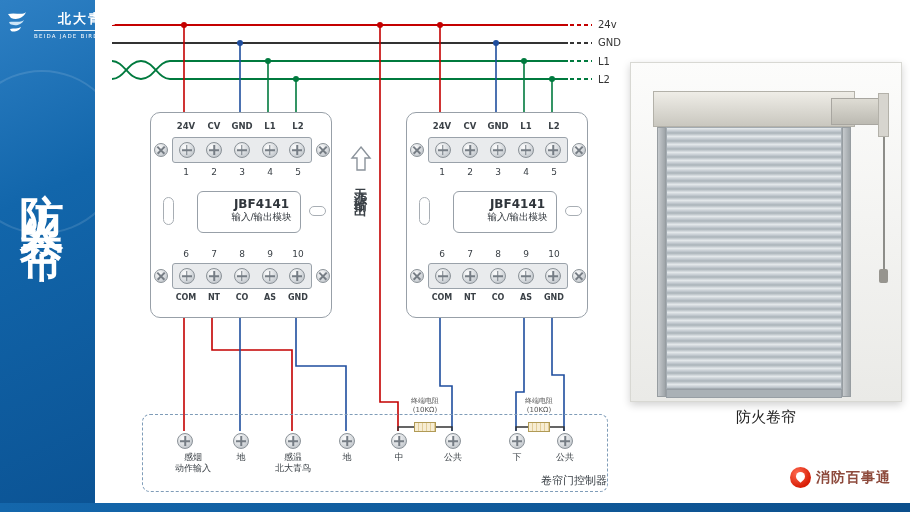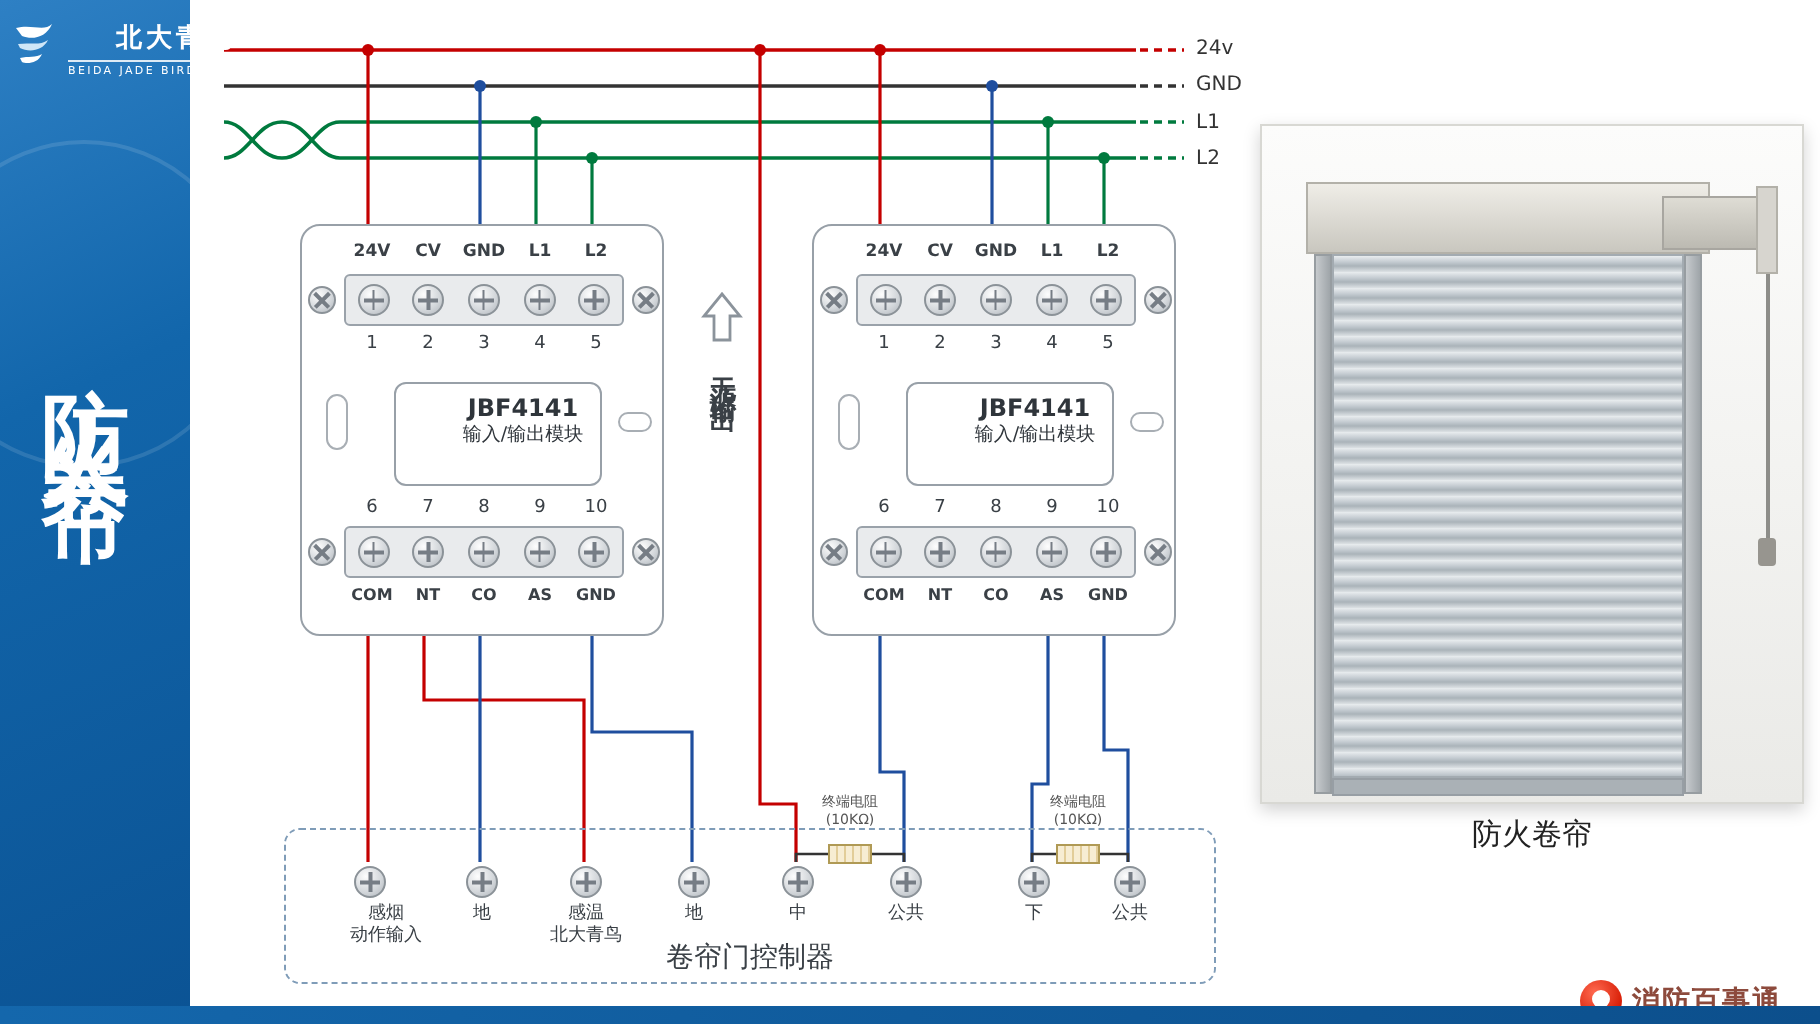--- a/index.html
+++ b/index.html
@@ -60,21 +60,21 @@
     border:1px solid #8b9298;
   }
   .screw::before,.screw::after { content:""; position:absolute; left:50%; top:50%; background:#767d85; }
   .screw::before { width:10px; height:1.5px; transform:translate(-50%,-50%); }
   .screw::after  { width:1.5px; height:10px; transform:translate(-50%,-50%); }
   .screw.x::before { transform:translate(-50%,-50%) rotate(45deg); }
   .screw.x::after  { transform:translate(-50%,-50%) rotate(45deg); }
   .corner { position:absolute; width:14px; height:14px; }
   .cl { left:3px; } .cr { left:165px; } .ct { top:30px; } .cb { top:156px; }
   .name-box {
-    position:absolute; left:46px; top:78px; width:104px; height:52px;
+    position:absolute; left:46px; top:78px; width:104px; height:42px;
     border:1.5px solid #98a0a8; border-radius:6px; text-align:center; background:#fff;padding-left:25px;
   }
   .m-name { font-size:12px; font-weight:bold; margin-top:5px; color:#2f353b; }
   .m-sub  { font-size:9.5px; color:#2f353b; }
   .oval { position:absolute; left:12px; top:84px; width:11px; height:28px; border:1px solid #a8aeb4; border-radius:7px; }
   .pill { position:absolute; left:158px; top:93px; width:17px; height:10px; border:1px solid #a8aeb4; border-radius:5px; }
 
   
   .passive {
     position:absolute; left:351px; top:178px; z-index:2; writing-mode:vertical-rl; text-orientation:upright;
@@ -85,21 +85,21 @@
   
   .controller {
     position:absolute; left:142px; top:414px; width:466px; height:78px; z-index:1;
     border:1.6px dashed #7f9cb8; border-radius:8px;
   }
   .cscrew { position:absolute; top:18px; }
   .c-label {
     position:absolute; top:37px; width:56px; text-align:center; font-size:9px;
     color:#3a4046; white-space:pre-line; line-height:1.25;
   }
-  .c-name { position:absolute; left:0; right:0; bottom:3px; text-align:center; font-size:14px; color:#3a4046; }
+  .c-name { position:absolute; left:0; right:0; bottom:3px; text-align:right; font-size:11px; color:#3a4046; }
 
   
   .resistor {
     position:absolute; top:422px; width:22px; height:10px; z-index:2;
     background:repeating-linear-gradient(90deg,#f7edd3 0 3px,#e2cd99 3px 4px);
     border:1px solid #b09a55;
   }
   .r1 { left:414px; } .r2 { left:528px; }
   .r-label { position:absolute; top:397px; width:70px; text-align:center; font-size:7px; color:#555; line-height:1.3; z-index:2; }
   .rl1 { left:390px; } .rl2 { left:504px; }
@@ -120,21 +120,21 @@
   .rail-l  { left:26px;  top:64px; width:9px; height:270px; background:linear-gradient(90deg,#c6cacd,#9fa5a9); border:1px solid #979da1; }
   .rail-r  { left:211px; top:64px; width:9px; height:270px; background:linear-gradient(90deg,#c6cacd,#9fa5a9); border:1px solid #979da1; }
   .curtain {
     left:35px; top:64px; width:176px; height:262px; border:1px solid #a3abb1;
     background:repeating-linear-gradient(180deg,#e9edef 0px,#c4cbd1 3px,#aab3b9 5px,#dde2e5 8px);
   }
   .curtain-bottom { left:35px; top:326px; width:176px; height:9px; background:#aab1b6; border:1px solid #979ea4; }
   .photo-caption { position:absolute; left:630px; top:408px; width:272px; text-align:center; font-size:15px; color:#222; z-index:2; }
 
   
-  .footer-logo { position:absolute; left:790px; top:467px; display:flex; align-items:center; gap:5px; z-index:2;margin-top:23px; }
+  .footer-logo { position:absolute; left:790px; top:467px; display:flex; align-items:center; gap:5px; z-index:2; }
   .flame-badge { position:relative; width:21px; height:21px; border-radius:50%;
                  background:radial-gradient(circle at 35% 30%, #ff6a50, #d81e06 70%); }
   .flame { position:absolute; left:6px; top:5px; width:9px; height:9px; background:#fff;
            border-radius:0 50% 50% 50%; transform:rotate(-135deg); }
   .footer-text { font-size:14px; font-weight:bold; color:#8d4a3c; letter-spacing:1px; }
 </style>
 </head>
 <body>
 
 <svg class="wires" width="910" height="512" viewBox="0 0 910 512">

